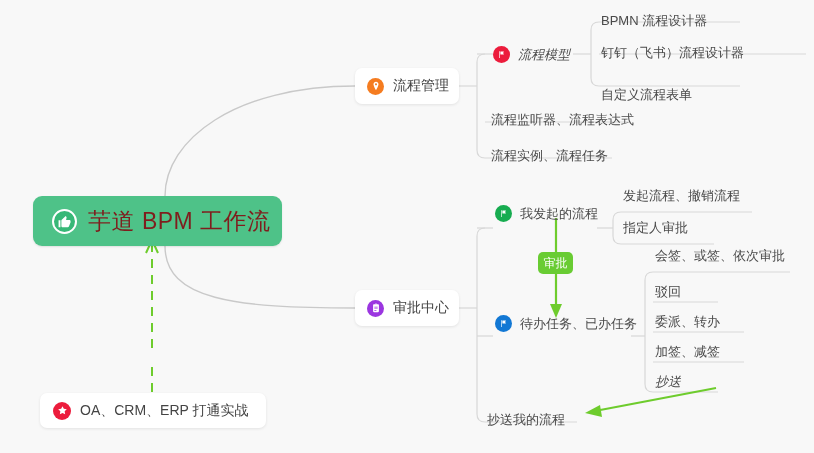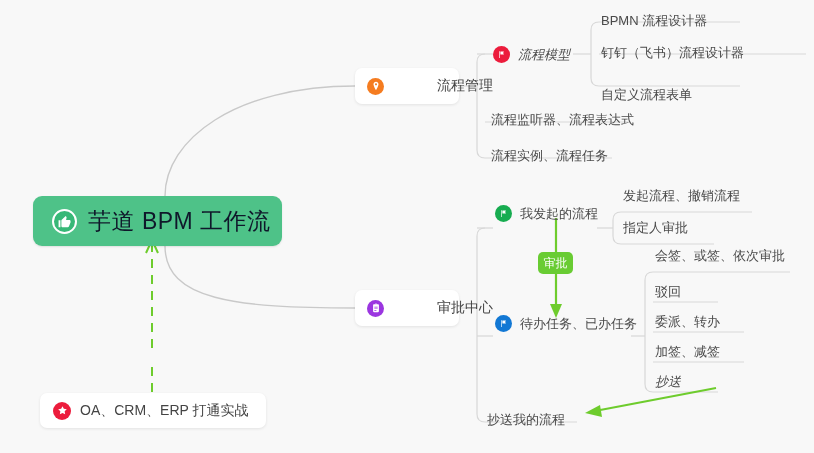--- a/index.html
+++ b/index.html
@@ -38,21 +38,21 @@
     height: 50px;
     background: #4ec288;
     border-radius: 9px;
     display: flex;
     align-items: center;
     box-shadow: 0 1px 2px rgba(0,0,0,0.10);
     box-sizing: border-box;
     padding-left: 19px;
   }
   .root-label {
-    color: #0f172a;
+    color: #7f1d1d;
     font-size: 23px;
     letter-spacing: 0.5px;
     margin-left: 11px;
     white-space: nowrap;
   }
   .thumb-icon {
     width: 25px;
     height: 25px;
     flex: 0 0 25px;
     border-radius: 50%;
@@ -70,21 +70,20 @@
     position: absolute;
     height: 36px;
     background: #ffffff;
     border-radius: 7px;
     display: flex;
     align-items: center;
     padding: 0 15px 0 12px;
     box-shadow: 0 1px 3px rgba(0,0,0,0.09);
     box-sizing: border-box;
     white-space: nowrap;
-    gap: 44px;
   }
   .branch-card .branch-label {
     font-size: 14px;
     color: #444444;
     margin-left: 9px;
   }
   #branch-process { left: 355px; top: 68px; width: 104px; }
   #branch-approval { left: 355px; top: 290px; width: 104px; }
 
   .circle-icon {

